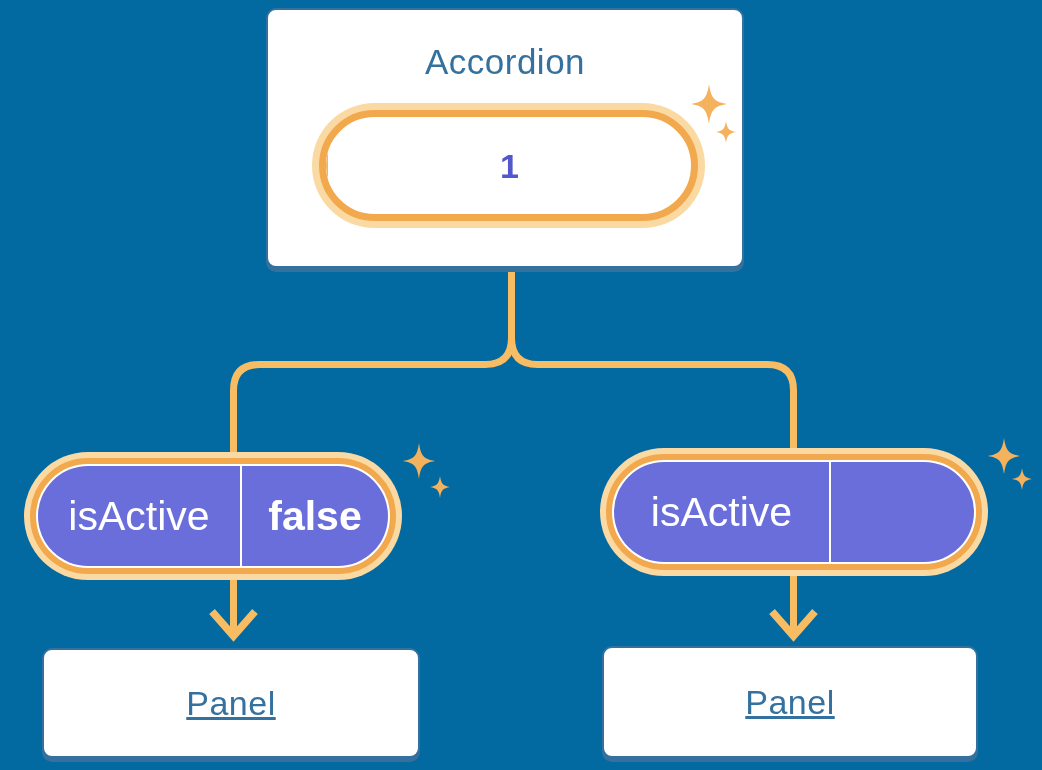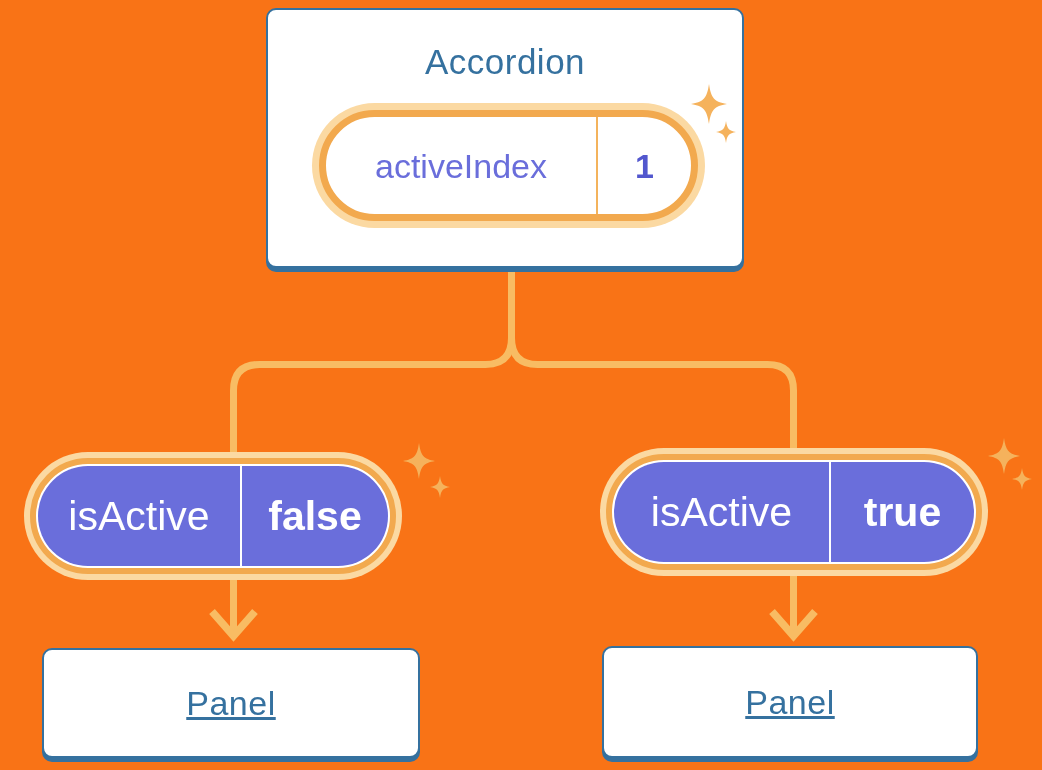--- a/index.html
+++ b/index.html
@@ -6,21 +6,21 @@
   body {
     font-family: "Liberation Sans", sans-serif;
     background: #4A6770;
   }
   * { box-sizing: border-box; }
 
   .stage {
     position: relative;
     width: 1042px;
     height: 770px;
-    background: #f97316;
+    background: #0369a1;
     overflow: hidden;
   }
 
   svg.layer {
     position: absolute;
     left: 0; top: 0;
     width: 1042px;
     height: 770px;
     pointer-events: none;
   }
@@ -127,21 +127,20 @@
     </g>
   </svg>
 
   <div class="box root-card">
     <div class="card-title">Accordion</div>
   </div>
 
   <div class="pill-halo pill-top">
     <div class="pill-ring">
       <div class="pill-core">
-        <div class="cell cell-name">activeIndex</div>
         <div class="vdiv"></div>
         <div class="cell cell-value">1</div>
       </div>
     </div>
   </div>
 
   <div class="pill-halo pill-bottom pill-left">
     <div class="pill-ring">
       <div class="pill-core">
         <div class="cell cell-name">isActive</div>
@@ -149,21 +148,20 @@
         <div class="cell cell-value">false</div>
       </div>
     </div>
   </div>
 
   <div class="pill-halo pill-bottom pill-right">
     <div class="pill-ring">
       <div class="pill-core">
         <div class="cell cell-name">isActive</div>
         <div class="vdiv"></div>
-        <div class="cell cell-value">true</div>
       </div>
     </div>
   </div>
 
   <div class="box panel panel-left">
     <span>Panel</span>
   </div>
   <div class="box panel panel-right">
     <span>Panel</span>
   </div>

